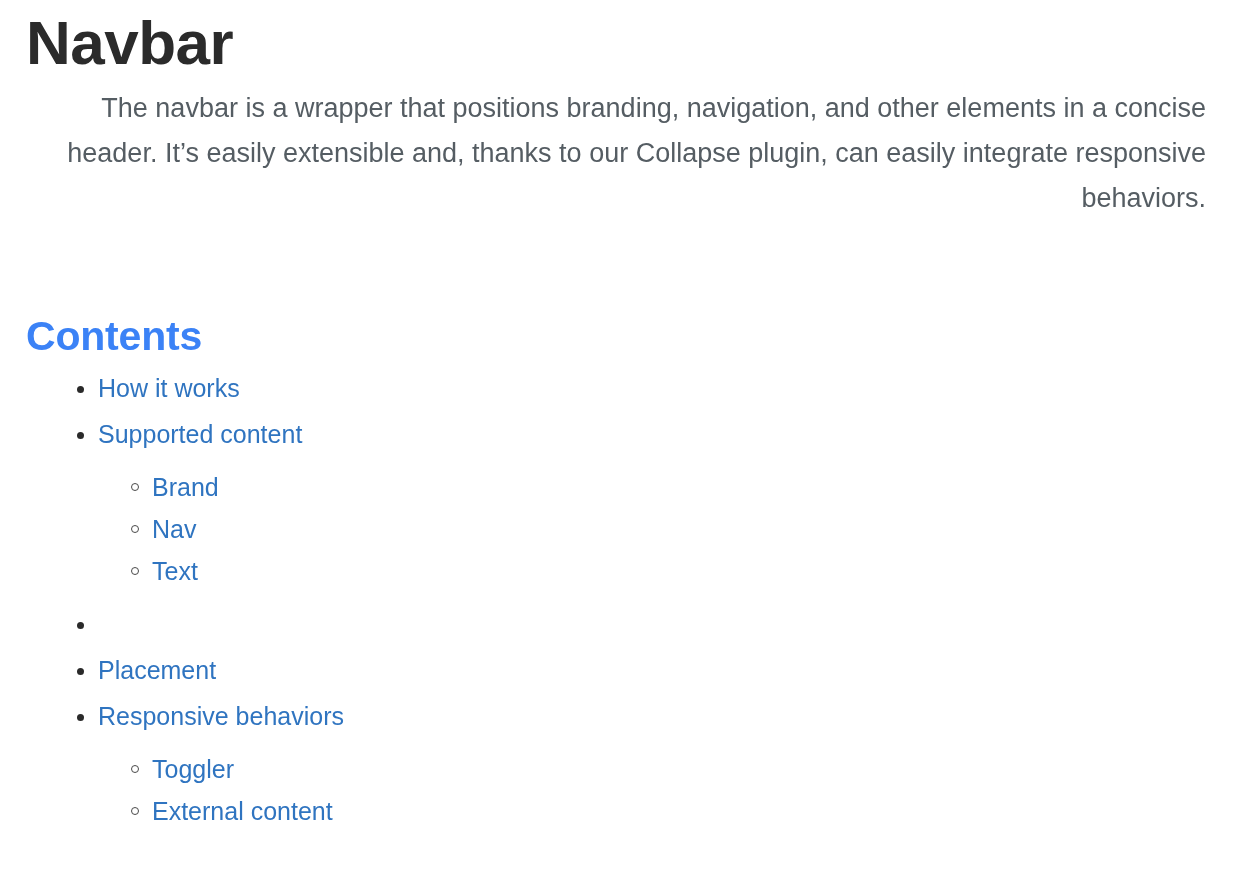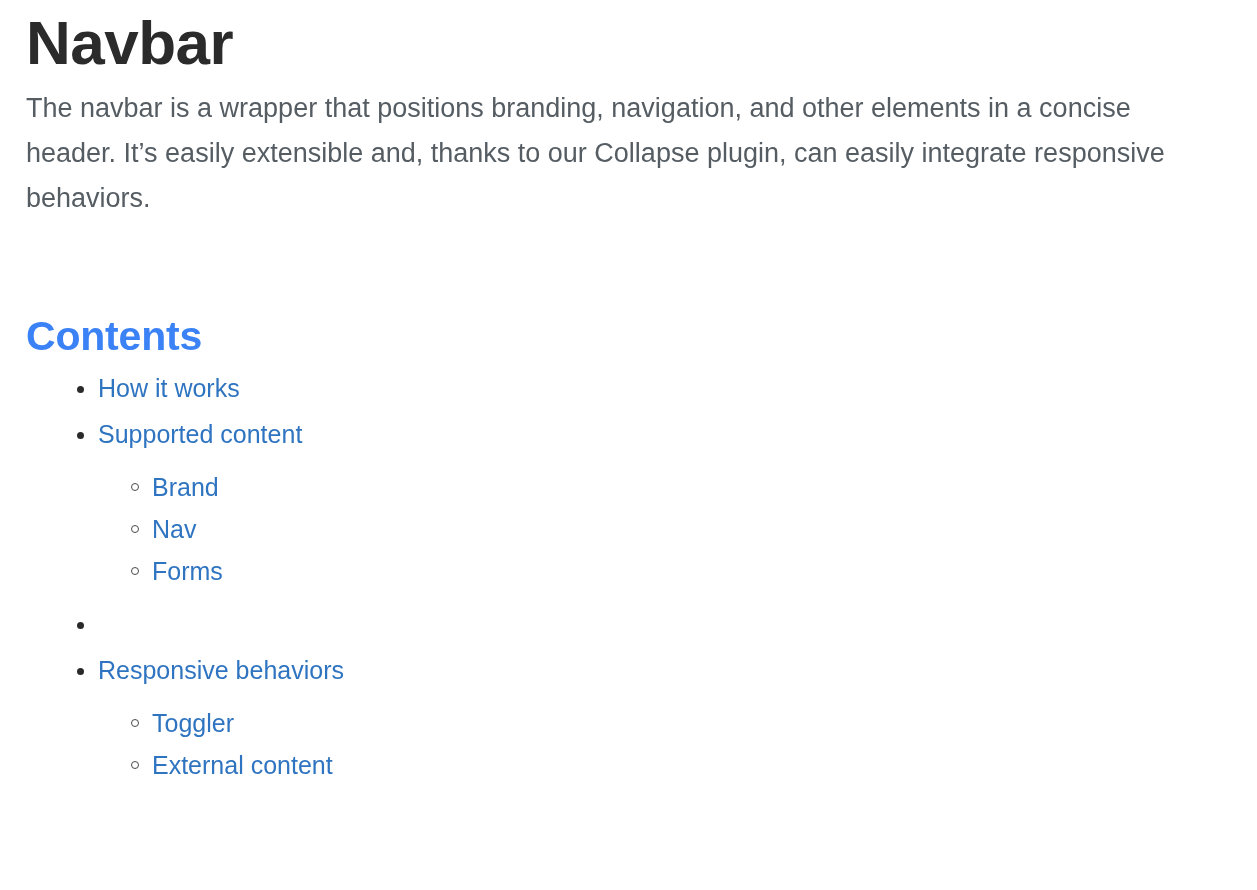--- a/index.html
+++ b/index.html
@@ -41,20 +41,21 @@
   }
 
   p.lead {
     font-family: "Liberation Sans", sans-serif;
     font-size: 27px;
     line-height: 45px;
     font-weight: 300;
     color: #555d63;
     margin: 0;
     max-width: 1180px;
+    text-align: right;
   }
 
   h2.section-title {
     font-family: "Liberation Sans", sans-serif;
     font-size: 41px;
     line-height: 50px;
     font-weight: 700;
     color: #3b82f6;
     margin: 90px 0 6px 0;
     letter-spacing: -0.2px;
@@ -133,23 +134,24 @@
     <p class="lead">The navbar is a wrapper that positions branding, navigation, and other elements in a concise header. It’s easily extensible and, thanks to our Collapse plugin, can easily integrate responsive behaviors.</p>
 
     <h2 class="section-title">Contents</h2>
 
     <ul class="toc" id="toc-root">
         <li><span class="marker"></span><a class="toc-link" href="#how-it-works">How it works</a></li>
         <li><span class="marker"></span><a class="toc-link" href="#supported-content">Supported content</a></li>
         <ul class="toc-sub">
           <li><span class="marker"></span><a class="toc-link" href="#brand">Brand</a></li>
           <li><span class="marker"></span><a class="toc-link" href="#nav">Nav</a></li>
-          <li><span class="marker"></span><a class="toc-link" href="#forms">Forms</a></li>
+          <li><span class="marker"></span><a class="toc-link" href="#forms">Text</a></li>
         </ul>
         <li><span class="marker"></span></li>
+        <li><span class="marker"></span><a class="toc-link" href="#placement">Placement</a></li>
         <li><span class="marker"></span><a class="toc-link" href="#responsive-behaviors">Responsive behaviors</a></li>
         <ul class="toc-sub">
           <li><span class="marker"></span><a class="toc-link" href="#toggler">Toggler</a></li>
           <li><span class="marker"></span><a class="toc-link" href="#external-content">External content</a></li>
         </ul>
       </ul>
 
   </div>
 </div>
 

